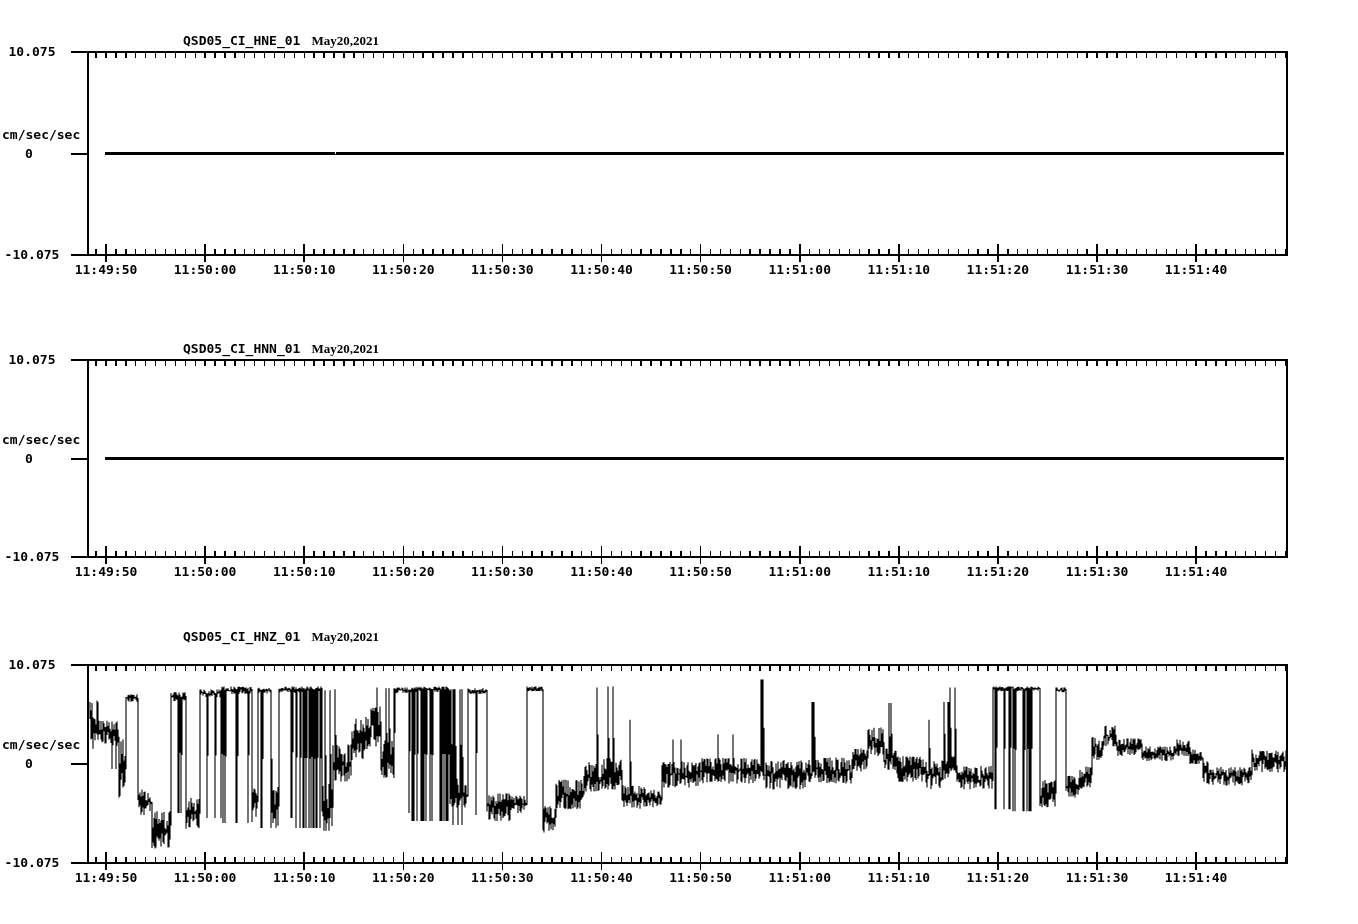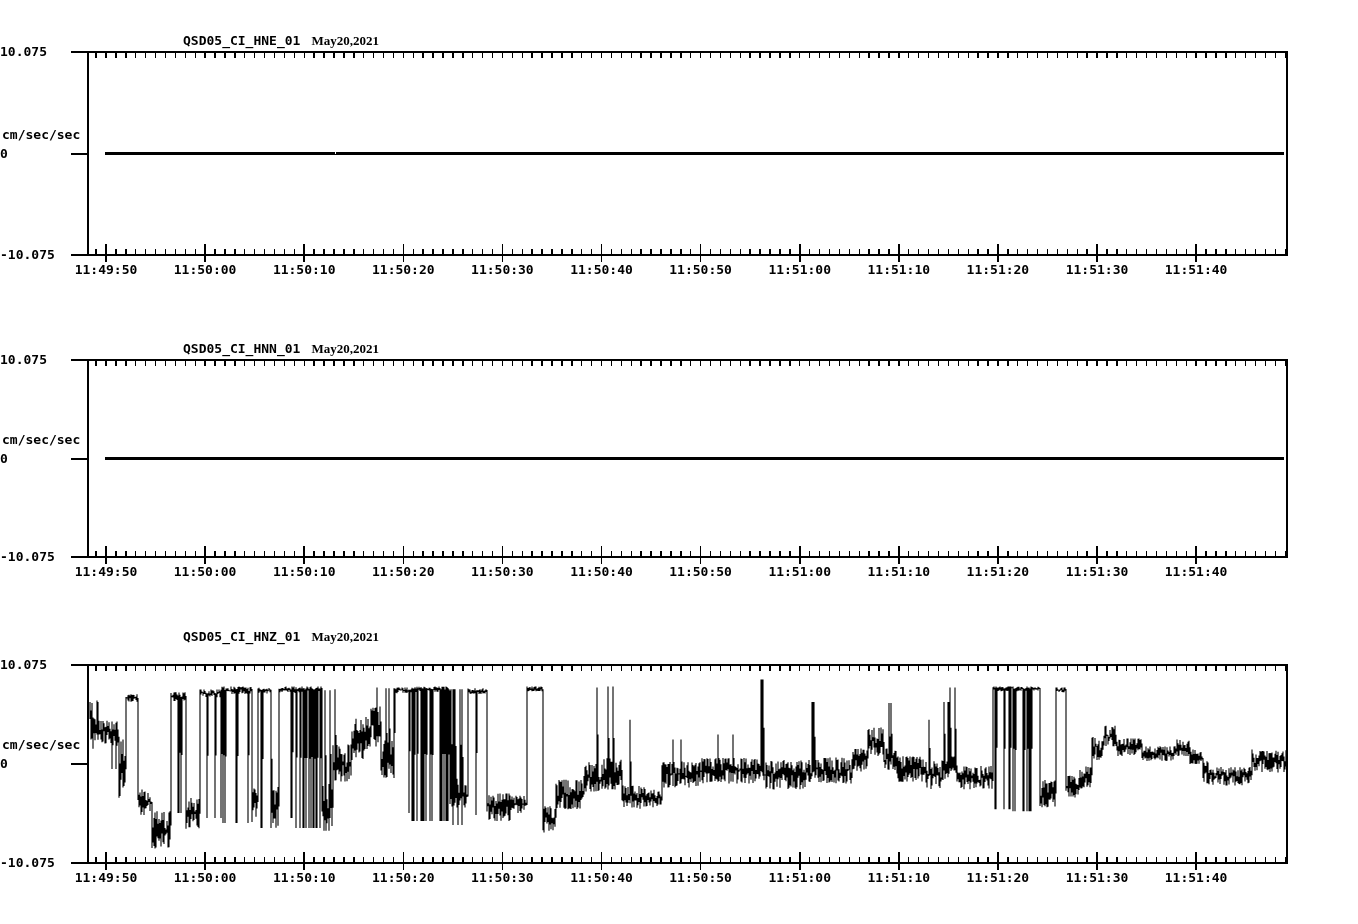--- a/index.html
+++ b/index.html
@@ -1,21 +1,21 @@
 <!DOCTYPE html>
 <html><head>
 <meta charset="utf-8">
 <style>
   html,body{margin:0;padding:0;background:#ffffff;}
   #page{position:relative;width:1358px;height:924px;background:#ffffff;overflow:hidden;
         font-family:"DejaVu Sans Mono",monospace;color:#000;}
   #plot-svg{position:absolute;left:0;top:0;width:1358px;height:924px;}
   .lbl{position:absolute;font:bold 13px "DejaVu Sans Mono",monospace;color:#000;
        line-height:16px;height:16px;white-space:pre;}
-  .ral{text-align:left;}
+  .ral{text-align:center;}
   .ctr{text-align:center;}
   .title-date{margin-left:11px;font-family:Liberation Serif, serif;}
 </style>
 </head>
 <body>
 
 <div id="page">
   <svg id="plot-svg" viewBox="0 0 1358 924" shape-rendering="crispEdges">
       <path d="M88,52H1287V255H88ZM71,52H87M71,153.5H87M71,255H87" stroke="#000" stroke-width="2" fill="none"></path>
       <path d="M96.1,52V58M96.1,249V255M106.0,52V58M115.9,52V58M115.9,249V255M125.8,52V58M125.8,249V255M135.7,52V58M135.7,249V255M145.6,52V58M145.6,249V255M155.6,52V58M155.6,249V255M165.5,52V58M165.5,249V255M175.4,52V58M175.4,249V255M185.3,52V58M185.3,249V255M195.2,52V58M195.2,249V255M205.1,52V58M215.0,52V58M215.0,249V255M224.9,52V58M224.9,249V255M234.8,52V58M234.8,249V255M244.7,52V58M244.7,249V255M254.7,52V58M254.7,249V255M264.6,52V58M264.6,249V255M274.5,52V58M274.5,249V255M284.4,52V58M284.4,249V255M294.3,52V58M294.3,249V255M304.2,52V58M314.1,52V58M314.1,249V255M324.0,52V58M324.0,249V255M333.9,52V58M333.9,249V255M343.8,52V58M343.8,249V255M353.8,52V58M353.8,249V255M363.7,52V58M363.7,249V255M373.6,52V58M373.6,249V255M383.5,52V58M383.5,249V255M393.4,52V58M393.4,249V255M403.3,52V58M413.2,52V58M413.2,249V255M423.1,52V58M423.1,249V255M433.0,52V58M433.0,249V255M442.9,52V58M442.9,249V255M452.9,52V58M452.9,249V255M462.8,52V58M462.8,249V255M472.7,52V58M472.7,249V255M482.6,52V58M482.6,249V255M492.5,52V58M492.5,249V255M502.4,52V58M512.3,52V58M512.3,249V255M522.2,52V58M522.2,249V255M532.1,52V58M532.1,249V255M542.0,52V58M542.0,249V255M552.0,52V58M552.0,249V255M561.9,52V58M561.9,249V255M571.8,52V58M571.8,249V255M581.7,52V58M581.7,249V255M591.6,52V58M591.6,249V255M601.5,52V58M611.4,52V58M611.4,249V255M621.3,52V58M621.3,249V255M631.2,52V58M631.2,249V255M641.1,52V58M641.1,249V255M651.0,52V58M651.0,249V255M661.0,52V58M661.0,249V255M670.9,52V58M670.9,249V255M680.8,52V58M680.8,249V255M690.7,52V58M690.7,249V255M700.6,52V58M710.5,52V58M710.5,249V255M720.4,52V58M720.4,249V255M730.3,52V58M730.3,249V255M740.2,52V58M740.2,249V255M750.1,52V58M750.1,249V255M760.1,52V58M760.1,249V255M770.0,52V58M770.0,249V255M779.9,52V58M779.9,249V255M789.8,52V58M789.8,249V255M799.7,52V58M809.6,52V58M809.6,249V255M819.5,52V58M819.5,249V255M829.4,52V58M829.4,249V255M839.3,52V58M839.3,249V255M849.3,52V58M849.3,249V255M859.2,52V58M859.2,249V255M869.1,52V58M869.1,249V255M879.0,52V58M879.0,249V255M888.9,52V58M888.9,249V255M898.8,52V58M908.7,52V58M908.7,249V255M918.6,52V58M918.6,249V255M928.5,52V58M928.5,249V255M938.4,52V58M938.4,249V255M948.4,52V58M948.4,249V255M958.3,52V58M958.3,249V255M968.2,52V58M968.2,249V255M978.1,52V58M978.1,249V255M988.0,52V58M988.0,249V255M997.9,52V58M1007.8,52V58M1007.8,249V255M1017.7,52V58M1017.7,249V255M1027.6,52V58M1027.6,249V255M1037.5,52V58M1037.5,249V255M1047.5,52V58M1047.5,249V255M1057.4,52V58M1057.4,249V255M1067.3,52V58M1067.3,249V255M1077.2,52V58M1077.2,249V255M1087.1,52V58M1087.1,249V255M1097.0,52V58M1106.9,52V58M1106.9,249V255M1116.8,52V58M1116.8,249V255M1126.7,52V58M1126.7,249V255M1136.6,52V58M1136.6,249V255M1146.5,52V58M1146.5,249V255M1156.5,52V58M1156.5,249V255M1166.4,52V58M1166.4,249V255M1176.3,52V58M1176.3,249V255M1186.2,52V58M1186.2,249V255M1196.1,52V58M1206.0,52V58M1206.0,249V255M1215.9,52V58M1215.9,249V255M1225.8,52V58M1225.8,249V255M1235.7,52V58M1235.7,249V255M1245.7,52V58M1245.7,249V255M1255.6,52V58M1255.6,249V255M1265.5,52V58M1265.5,249V255M1275.4,52V58M1275.4,249V255M1285.3,52V58M1285.3,249V255" stroke="#000" stroke-width="1.4" fill="none"></path>

